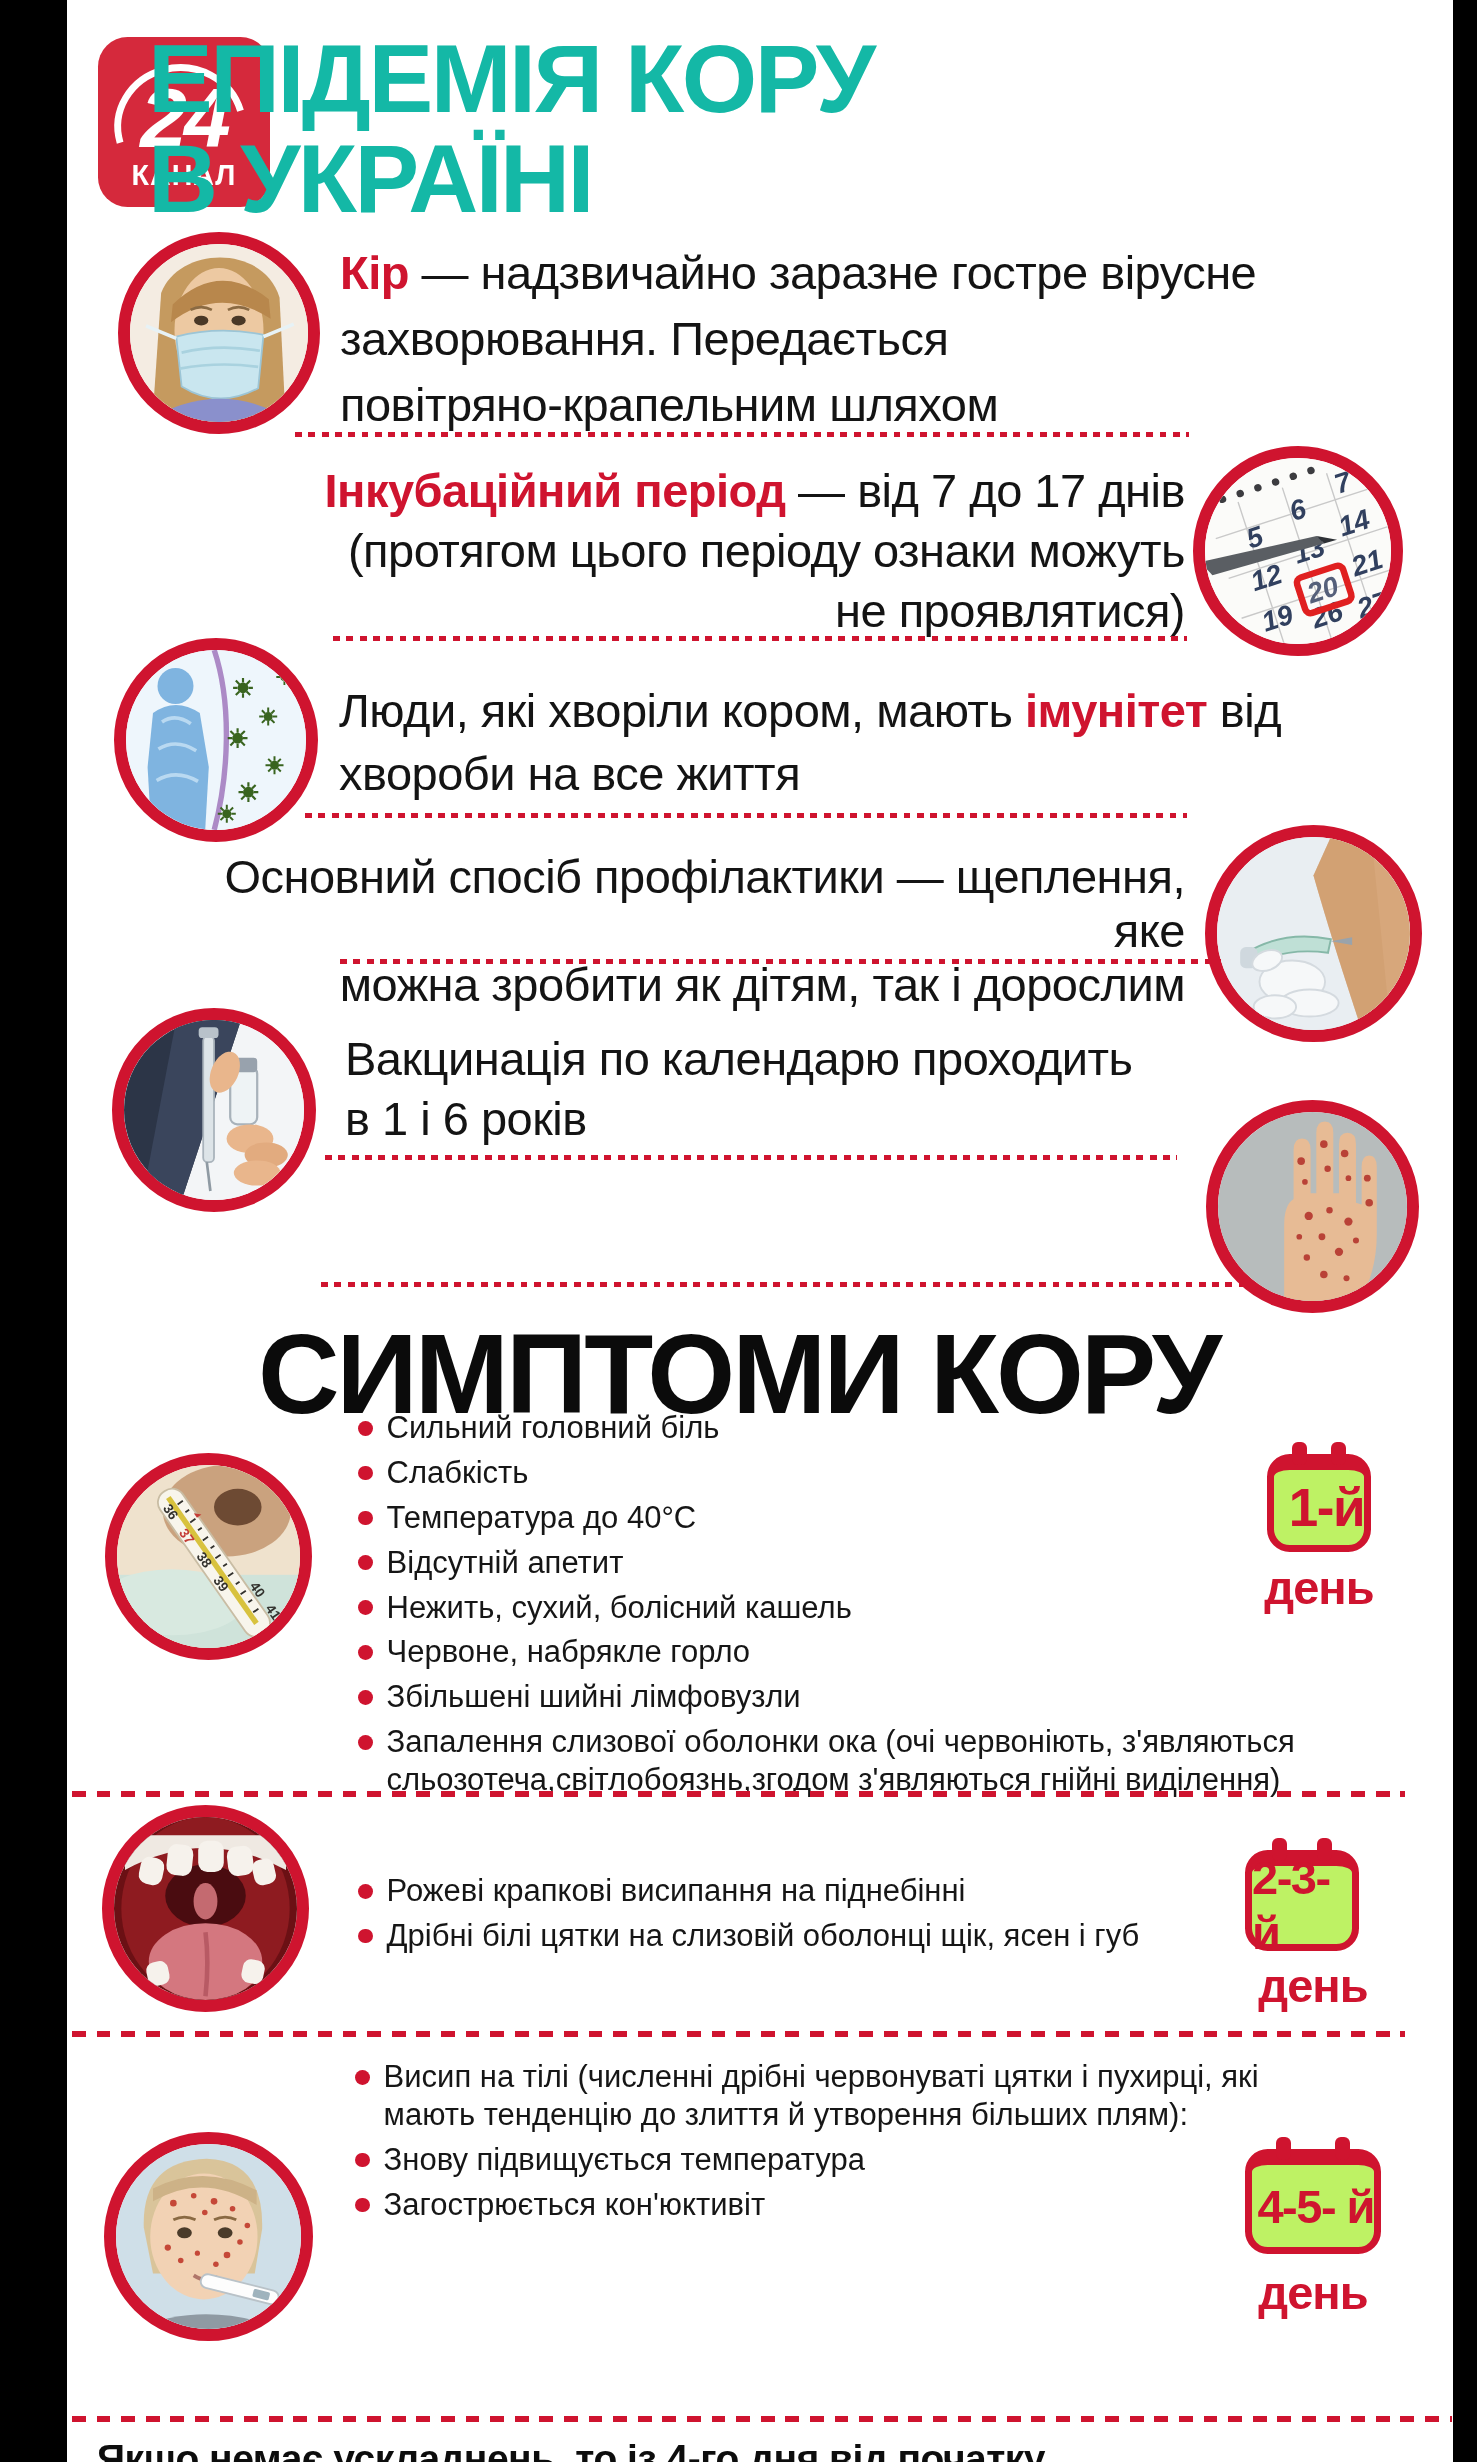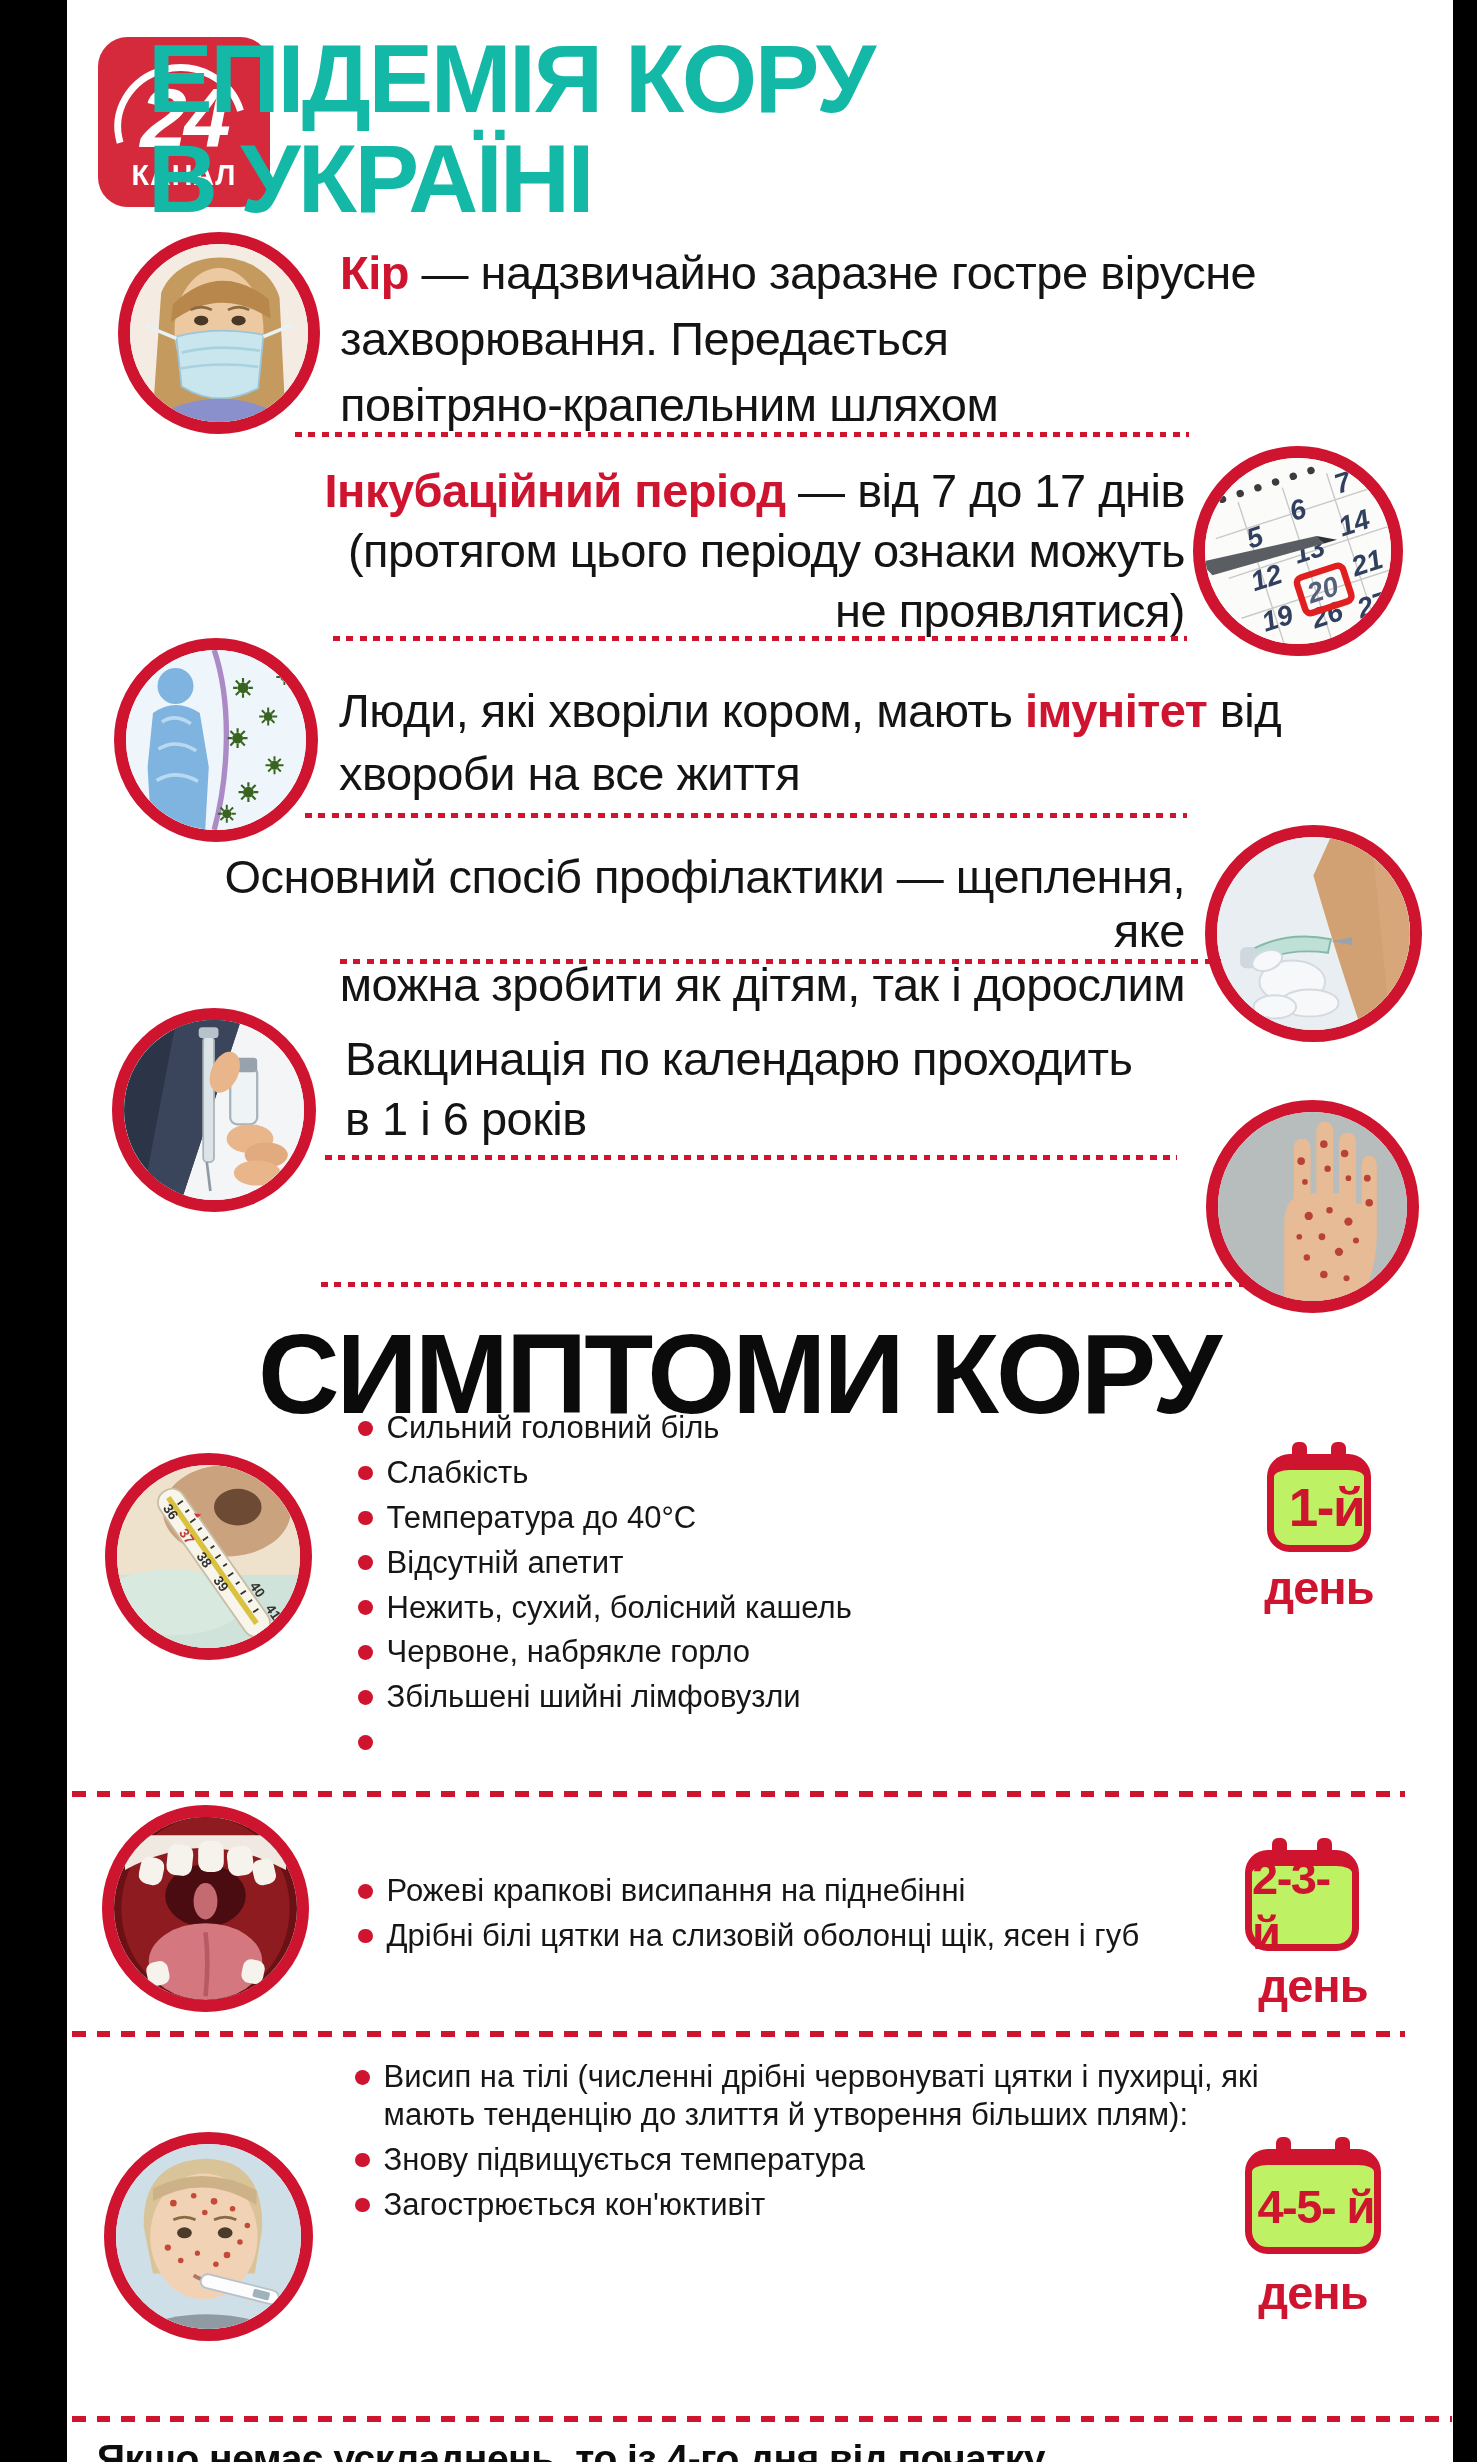--- a/index.html
+++ b/index.html
@@ -342,20 +342,22 @@
         <span class="txt prel">Червоне, набрякле горло</span>
       </div>
 
       <div class="brow">
         <span class="dot"></span>
         <span class="txt prel">Збільшені шийні лімфовузли</span>
       </div>
 
       <div class="brow">
         <span class="dot"></span>
+        <span class="txt prel">Запалення слизової оболонки ока (очі червоніють, з'являються
+сльозотеча,світлобоязнь,згодом з'являються гнійні виділення)</span>
       </div>
     </div>
   <div class="abs cal cal1">
     <span class="cnum">1-й</span>
   </div>
   <div class="abs calcap cap1">день</div>
   <div class="abs dashline dd1"></div>
 
   <div class="abs circle c8">
     <svg viewBox="0 0 200 200" preserveAspectRatio="xMidYMid slice">

